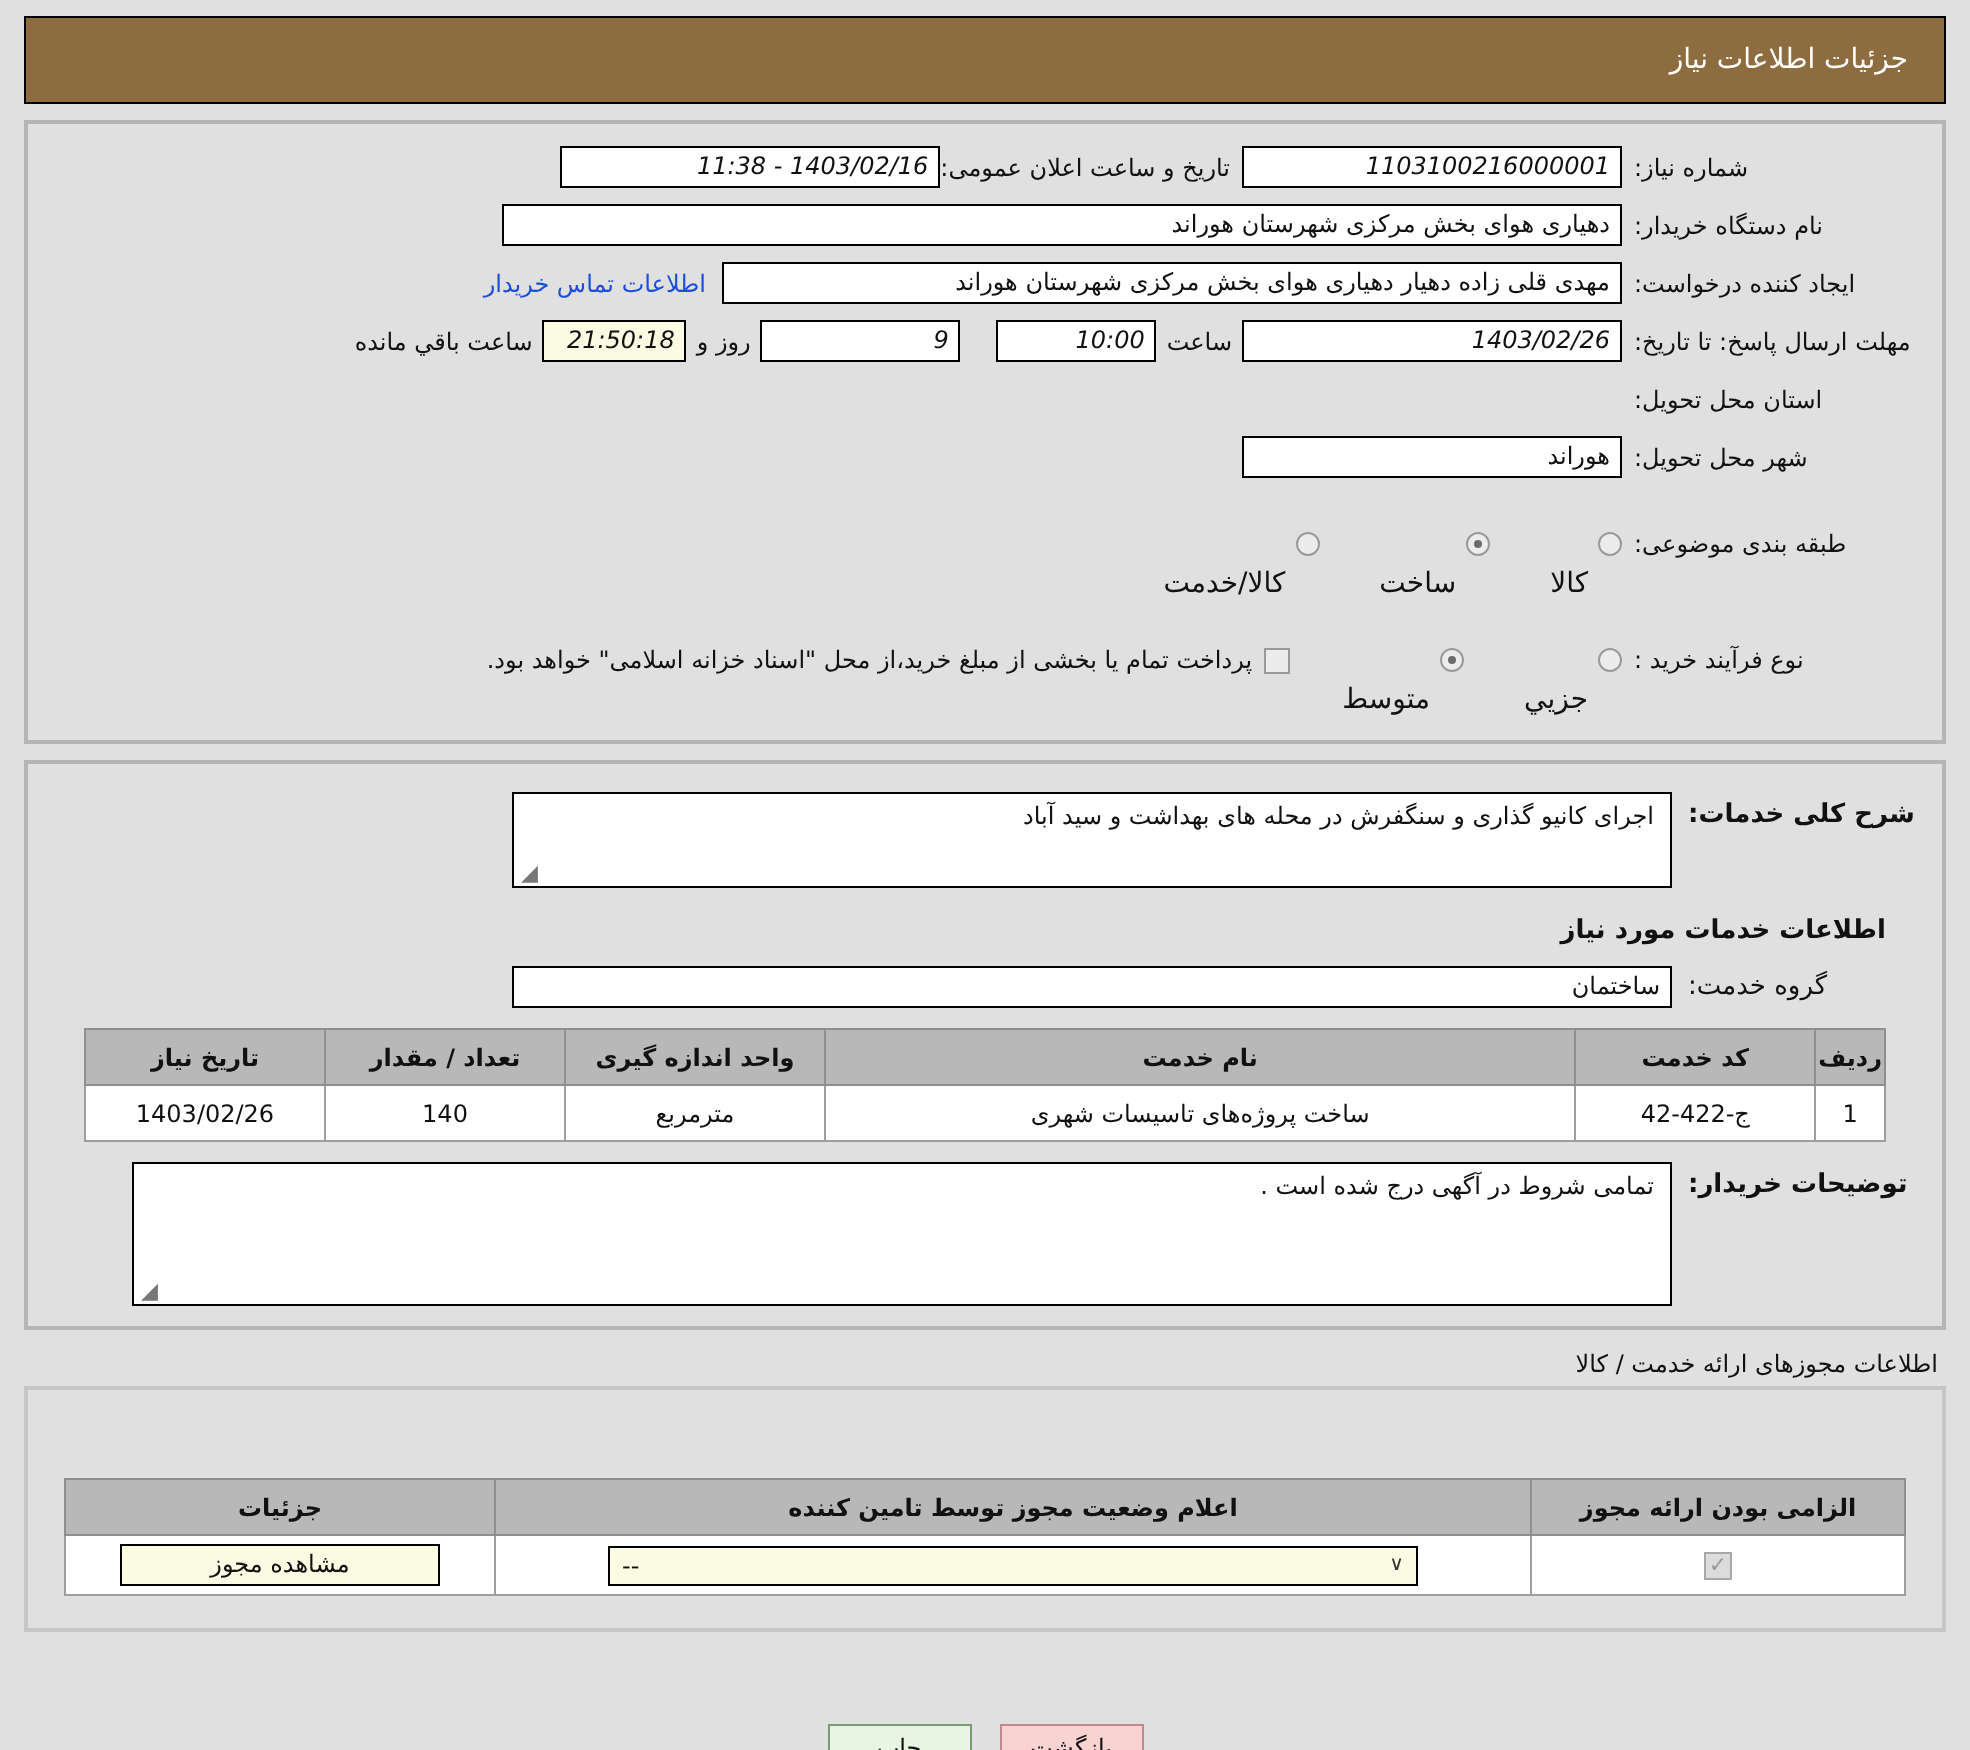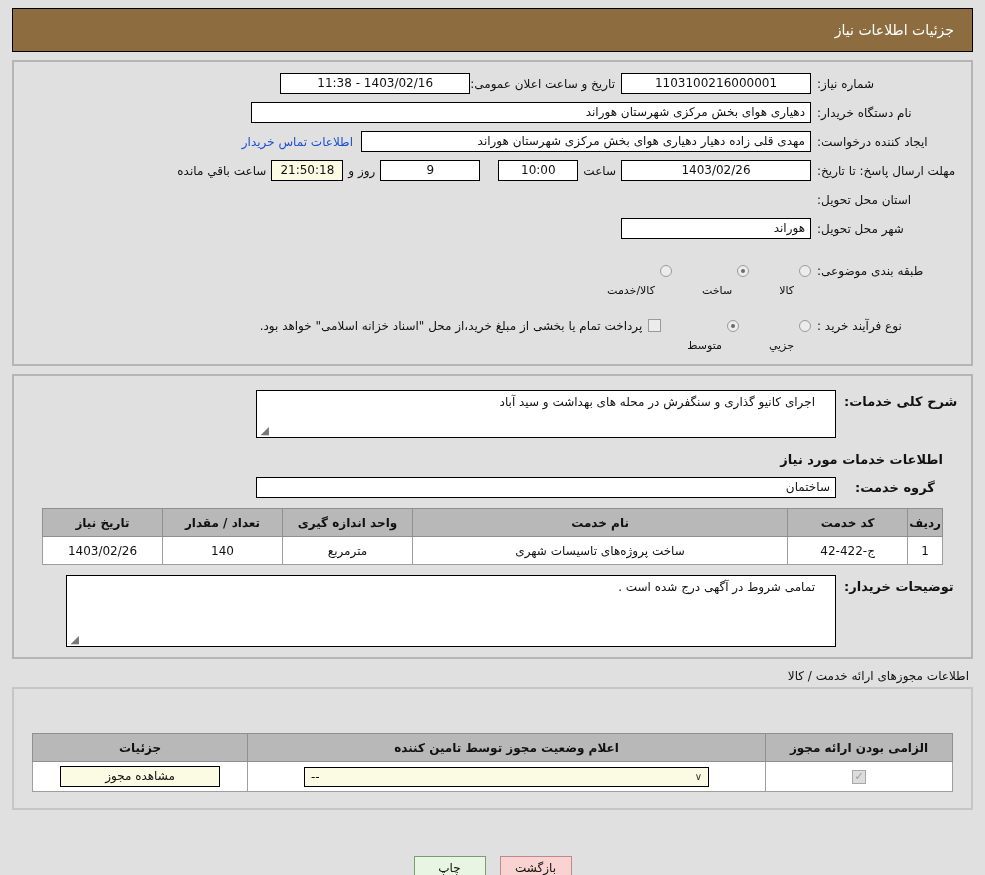--- a/index.html
+++ b/index.html
@@ -101,21 +101,21 @@
     border: 1px solid #000;
     background: #fff;
     height: 21px;
     line-height: 19px;
     padding: 0 5px;
     font-size: 12px;
     color: #111;
     overflow: hidden;
     white-space: nowrap;
   }
-  .fld.center { text-align: center; }
+  .fld.center { text-align: right; font-style: italic; }
   .fld.right  { text-align: right; }
   .fld.yellow { background: #fbfbe4; }
 
   .inline-lbl { padding: 0 5px; font-size: 12px; }
   .link { color: #1a4fd6; font-size: 12px; padding: 0 8px; cursor: pointer; }
   .plain { font-size: 12px; padding-right: 6px; }
 
   
   .radio-wrap { display: flex; align-items: center; gap: 5px; margin-left: 26px; }
   .radio {
@@ -127,63 +127,63 @@
     flex: none;
   }
   .radio.on:after {
     content: "";
     position: absolute;
     left: 3px; top: 3px;
     width: 4px; height: 4px;
     border-radius: 50%;
     background: #6b6b6b;
   }
-  .radio-lbl { font-size: 11px; margin-top: 40px; }
+  .radio-lbl { font-size: 14px; margin-top: 40px; }
 
   .chk {
     width: 13px; height: 13px;
     border: 1px solid #9a9a9a;
     background: #ececec;
     flex: none;
   }
 
   
   .desc-row { display: flex; align-items: flex-start; margin-top: 6px; }
   .desc-lbl {
     width: 125px; flex: none;
     text-align: left; padding-left: 8px;
     font-weight: bold; font-size: 13px;
     padding-top: 4px;
   }
   .textarea {
     border: 1px solid #000;
     background: #fff;
     flex: none;
-    padding: 4px 20px;
+    padding: 4px 8px;
     font-size: 12px;
     position: relative;
   }
   .textarea .grip {
     position: absolute;
     left: 2px; bottom: 1px;
     width: 10px; height: 10px;
     color: #777;
     font-size: 11px;
     line-height: 10px;
   }
 
   .section-head {
     font-weight: bold;
     font-size: 13px;
     text-align: right;
     margin: 14px 18px 10px 0;
   }
 
   .svc-row { display: flex; align-items: center; margin: 0 0 10px 0; }
-  .svc-lbl { width: 125px; flex: none; text-align: left; padding-left: 19px; font-weight: bold; font-size: 13px; }
+  .svc-lbl { width: 125px; flex: none; text-align: left; padding-left: 8px; font-weight: normal; font-size: 13px; }
 
   
   table.grid {
     border-collapse: collapse;
     width: 100%;
     font-size: 12px;
   }
   table.grid th {
     background: #b8b8b8;
     border: 1px solid #8f8f8f;

